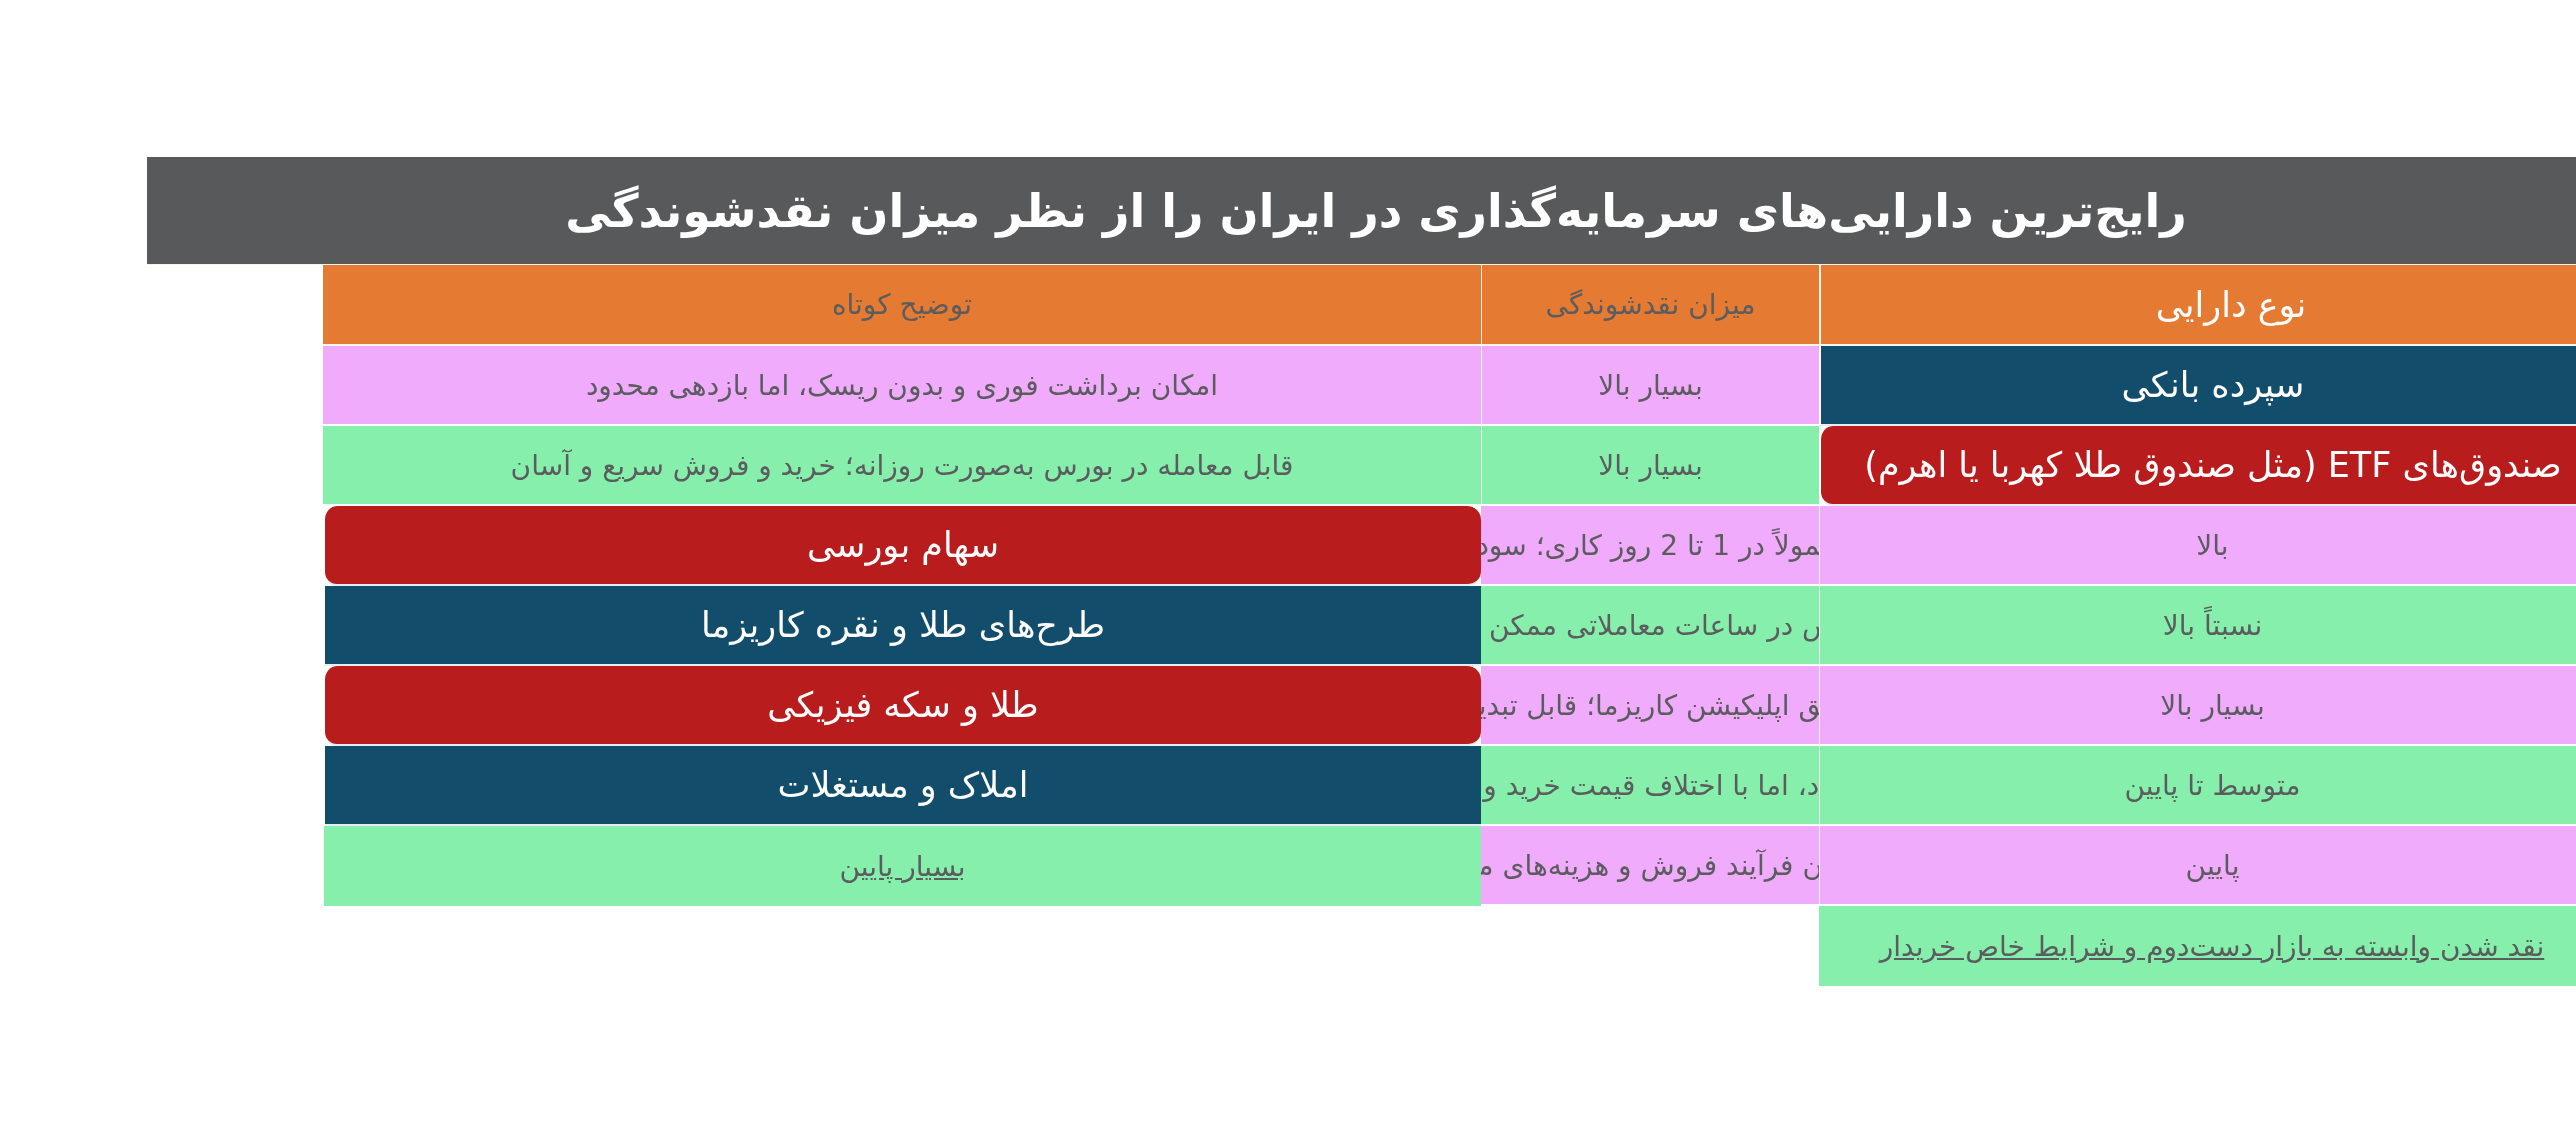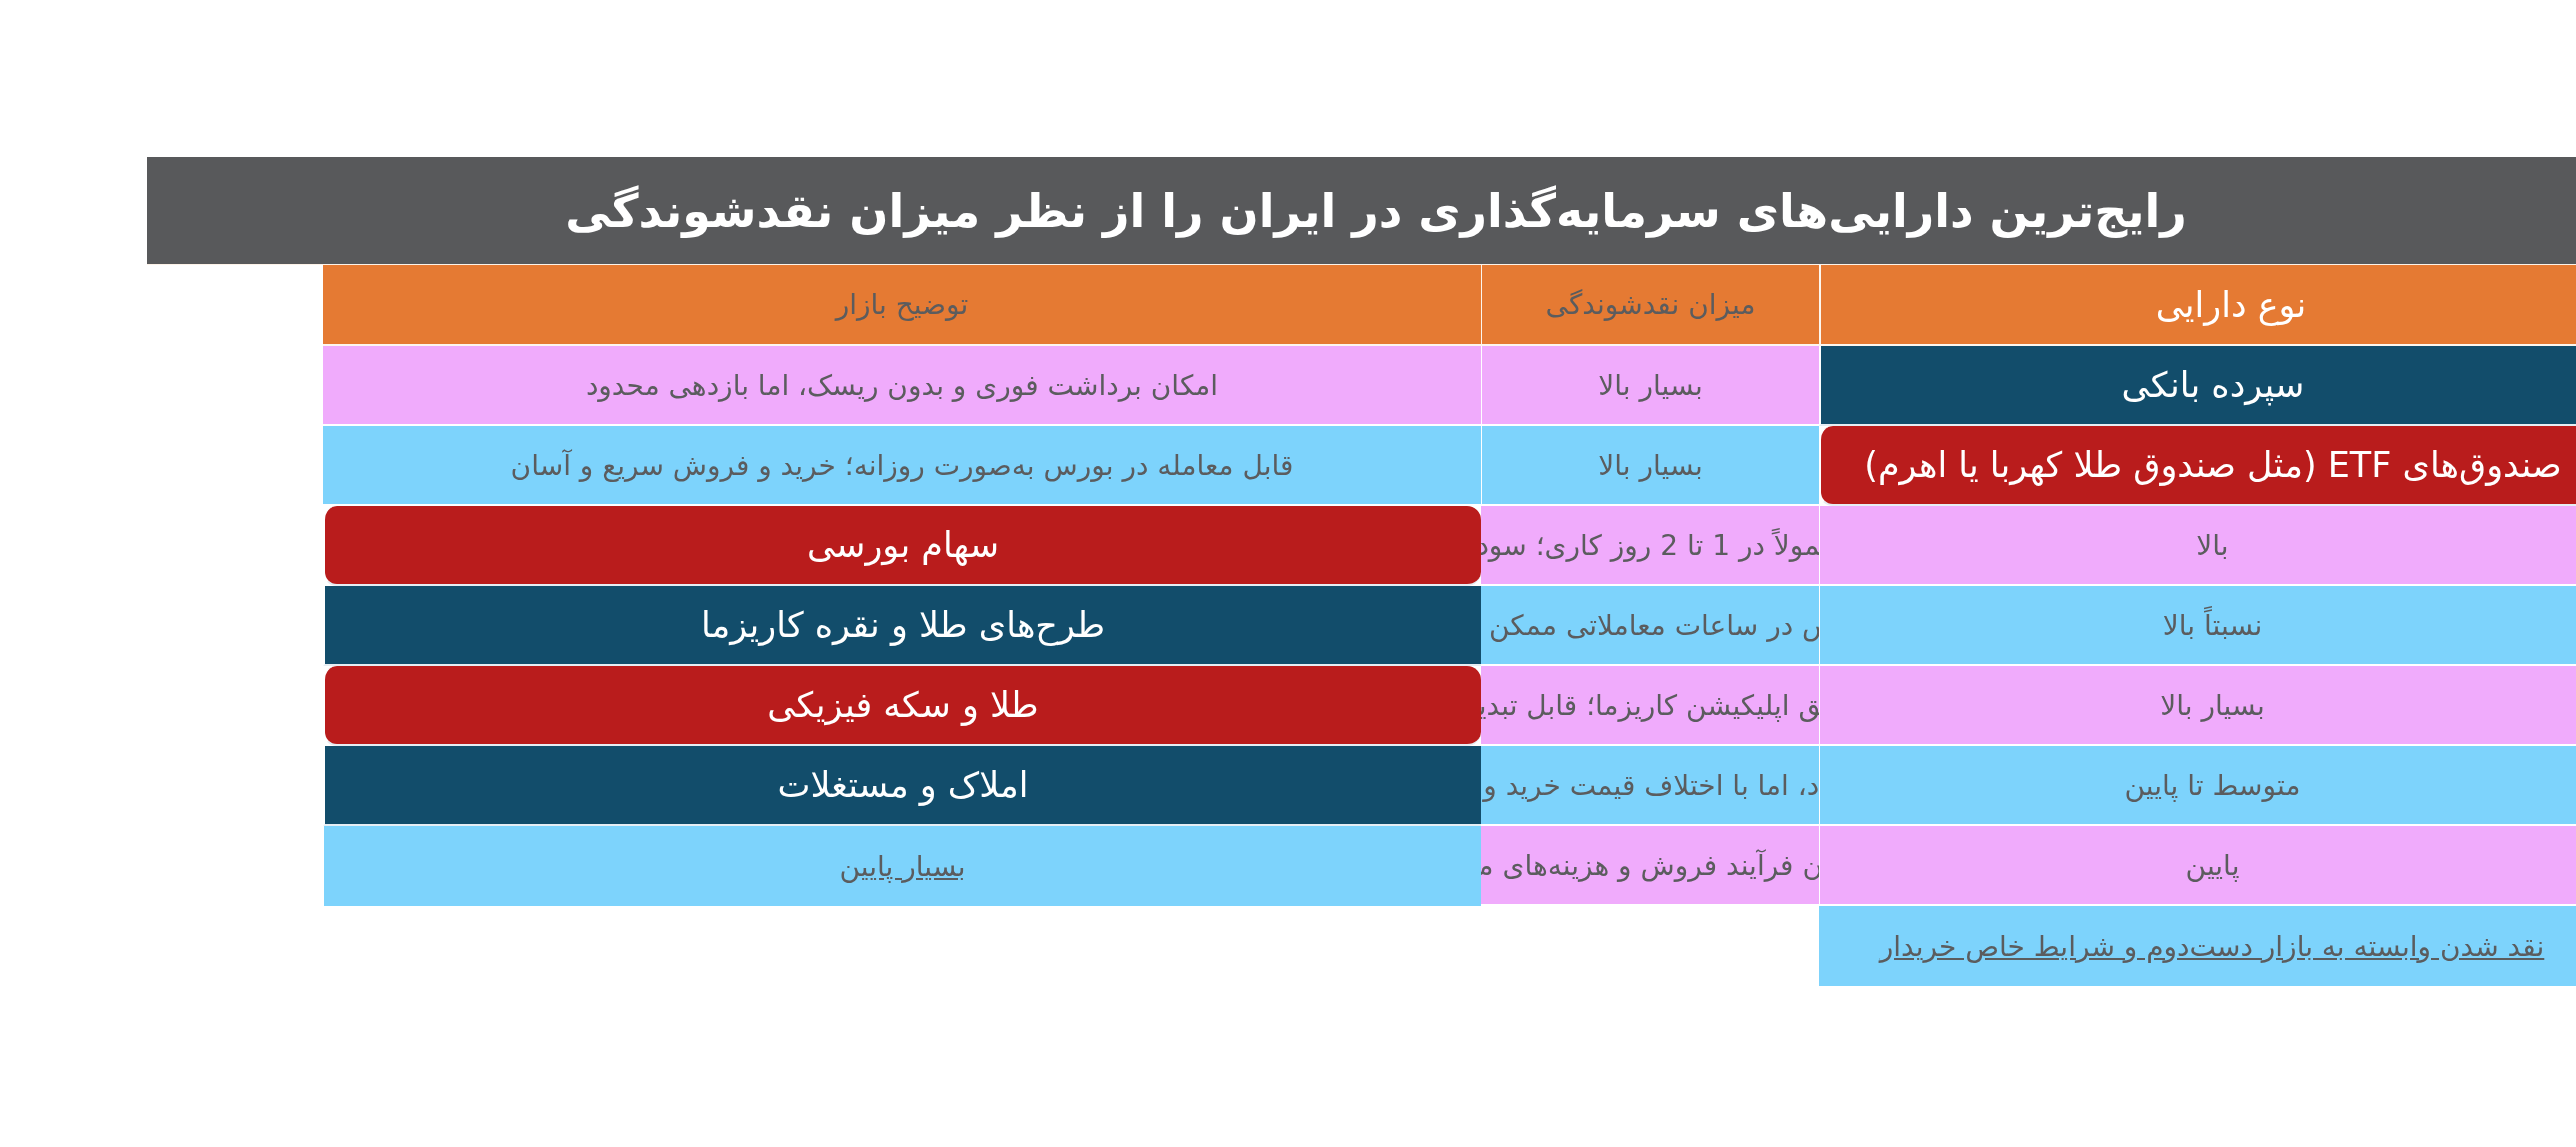--- a/index.html
+++ b/index.html
@@ -73,34 +73,34 @@
     .c-liq {
       color: #5b5c5e;
       font-size: 28px;
       border-left: 1.9px solid #ffffff;
     }
     .c-desc {
       color: #5b5c5e;
       font-size: 28px;
     }
     .shade-a { background: #f0abfc; }
-    .shade-b { background: #7dd3fc; }
+    .shade-b { background: #86efac; }
     .last { border-bottom: none; text-decoration: underline; }
   </style>
 </head>
 <body>
 
 <div class="table-wrap">
   <div class="title-band">رایج‌ترین دارایی‌های سرمایه‌گذاری در ایران را از نظر میزان نقدشوندگی</div>
 
   <div class="grid">
 
     <div class="cell hdr c-type">نوع دارایی</div>
     <div class="cell hdr c-liq">میزان نقدشوندگی</div>
-    <div class="cell hdr c-desc">توضیح بازار</div>
+    <div class="cell hdr c-desc">توضیح کوتاه</div>
 
     <div class="cell row-cell c-type odd">سپرده بانکی</div>
     <div class="cell row-cell c-liq shade-a">بسیار بالا</div>
     <div class="cell row-cell c-desc shade-a">امکان برداشت فوری و بدون ریسک، اما بازدهی محدود</div>
 
     <div class="cell row-cell c-type even">صندوق‌های ETF (مثل صندوق طلا کهربا یا اهرم)</div>
     <div class="cell row-cell c-liq shade-b">بسیار بالا</div>
     <div class="cell row-cell c-desc shade-b">قابل معامله در بورس به‌صورت روزانه؛ خرید و فروش سریع و آسان</div>
 
     <div class="cell row-cell c-liq shade-a">بالا</div>

